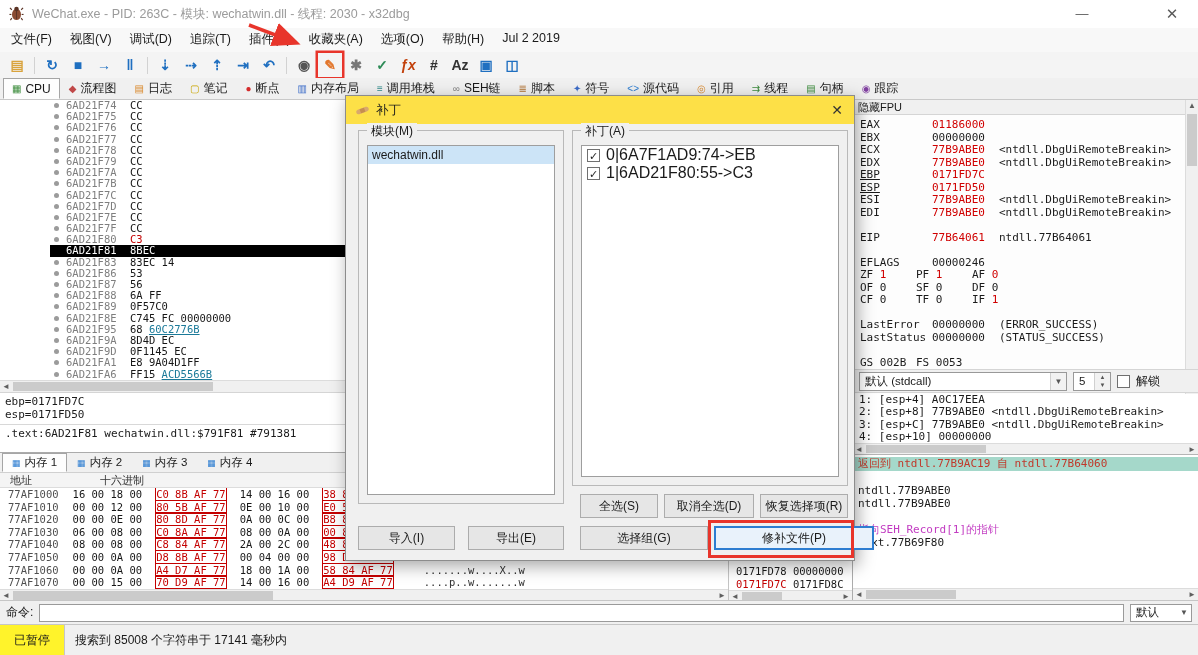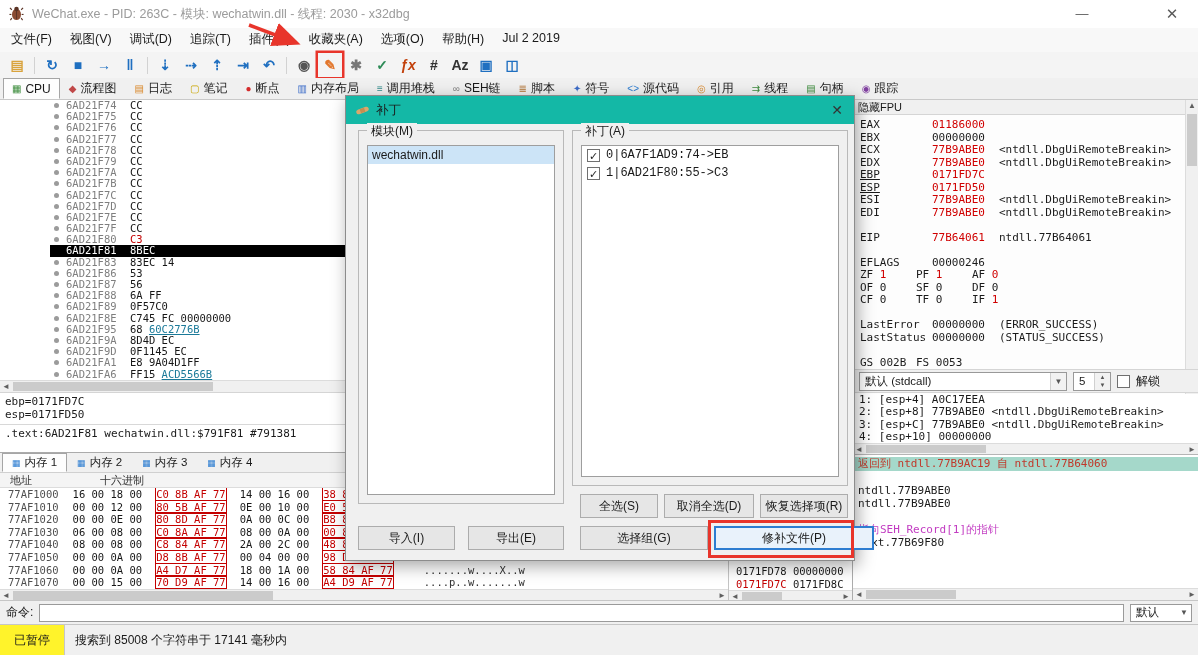--- a/index.html
+++ b/index.html
@@ -108,32 +108,32 @@
   .cmd-profile .arrow{margin-left:auto;width:14px;text-align:center;font-size:8px;color:#555}
 
   
   .statusbar{position:absolute;left:0;top:624px;width:1198px;height:31px;background:#F0F0F0;border-top:1px solid #C6C6C6;display:flex;align-items:stretch;font-size:12px}
   .badge{background:#FFF32B;display:flex;align-items:center;padding:0 14px;border-right:1px solid #C6C6C6}
   .status-msg{display:flex;align-items:center;padding:0 10px}
   .status-right{margin-left:auto;display:flex;align-items:center;border-left:1px solid #C6C6C6;padding:0 14px}
 
   
   .dialog{position:absolute;left:345px;top:95px;width:510px;height:466px;background:#F0F0F0;border:1px solid #8C8C8C;box-shadow:3px 5px 16px rgba(0,0,0,.35);z-index:40}
-  .dlg-title{position:absolute;left:0;top:0;width:100%;height:28px;background:#14b8a6}
+  .dlg-title{position:absolute;left:0;top:0;width:100%;height:28px;background:#fde047}
   .dlg-title .dlg-icon{position:absolute;left:9px;top:7px}
   .dlg-title .dlg-text{position:absolute;left:30px;top:0;line-height:28px;font-size:12.5px}
   .dlg-close{position:absolute;right:2px;top:2px;width:30px;height:24px;text-align:center;line-height:24px;font-size:14px;color:#333}
   .groupbox{position:absolute;border:1px solid #B9B9B9}
   .gb-label{position:absolute;top:-8px;left:8px;background:#F0F0F0;padding:0 4px;font-size:12px}
   .gb-list{position:absolute;left:8px;right:8px;top:14px;bottom:8px;background:#FFFFFF;border:1px solid #9E9E9E;overflow:hidden}
   .mod{height:18px;line-height:18px;padding-left:4px;font-size:12px}
   .mod.sel{background:#CCE4F7}
   .prow{height:18px;display:flex;align-items:center;gap:6px;padding-left:5px}
   .prow .cb{width:13px;height:13px;background:#fff;border:1px solid #707070;font-size:11px;line-height:12px;text-align:center;color:#1F1F1F}
-  .plabel{font-family:Liberation Mono, monospace;font-size:12px}
+  .plabel{font-family:Liberation Sans, sans-serif;font-size:16px}
   .btn{position:absolute;height:24px;background:#E6E6E6;border:1px solid #ACACAC;font-size:12px;text-align:center;line-height:22px}
   .btn.default{border:2px solid #2D7DD1;line-height:20px;background:#E9F2FB}
   .anno-box{position:absolute;border:3px solid #E8352B;z-index:60;pointer-events:none}
   .anno-arrow{position:absolute;z-index:70;pointer-events:none}
 </style>
 </head>
 <body>
 
 <div class="titlebar">
   <span class="logo">

